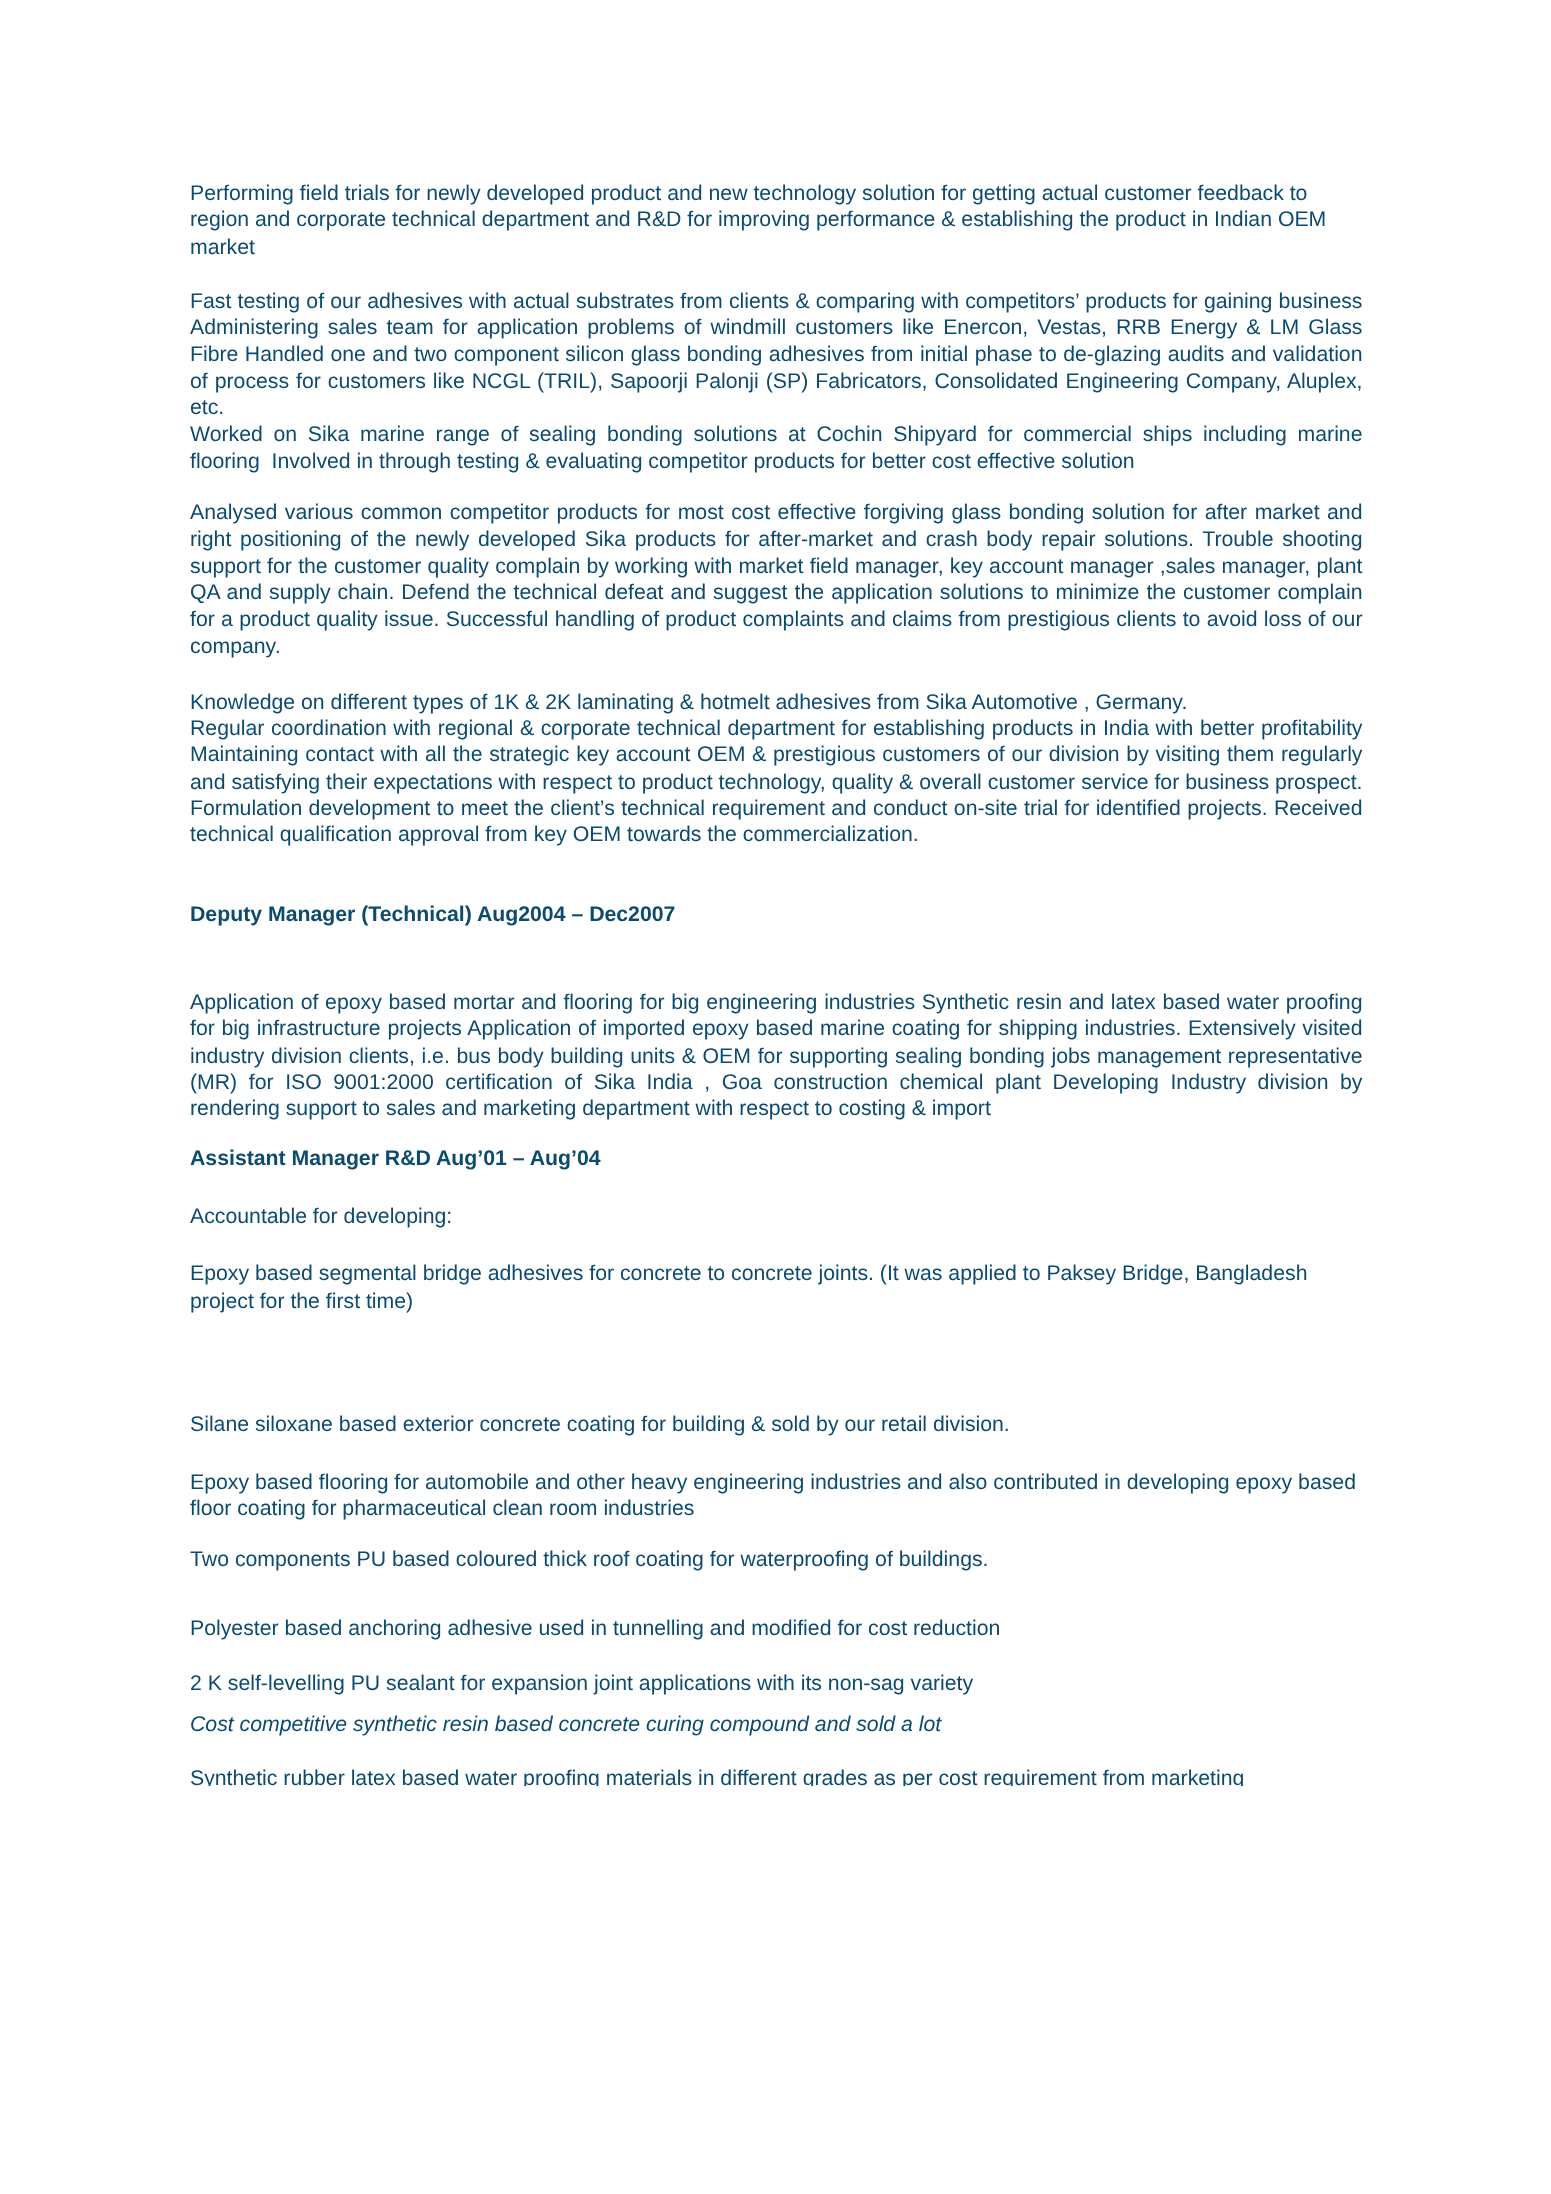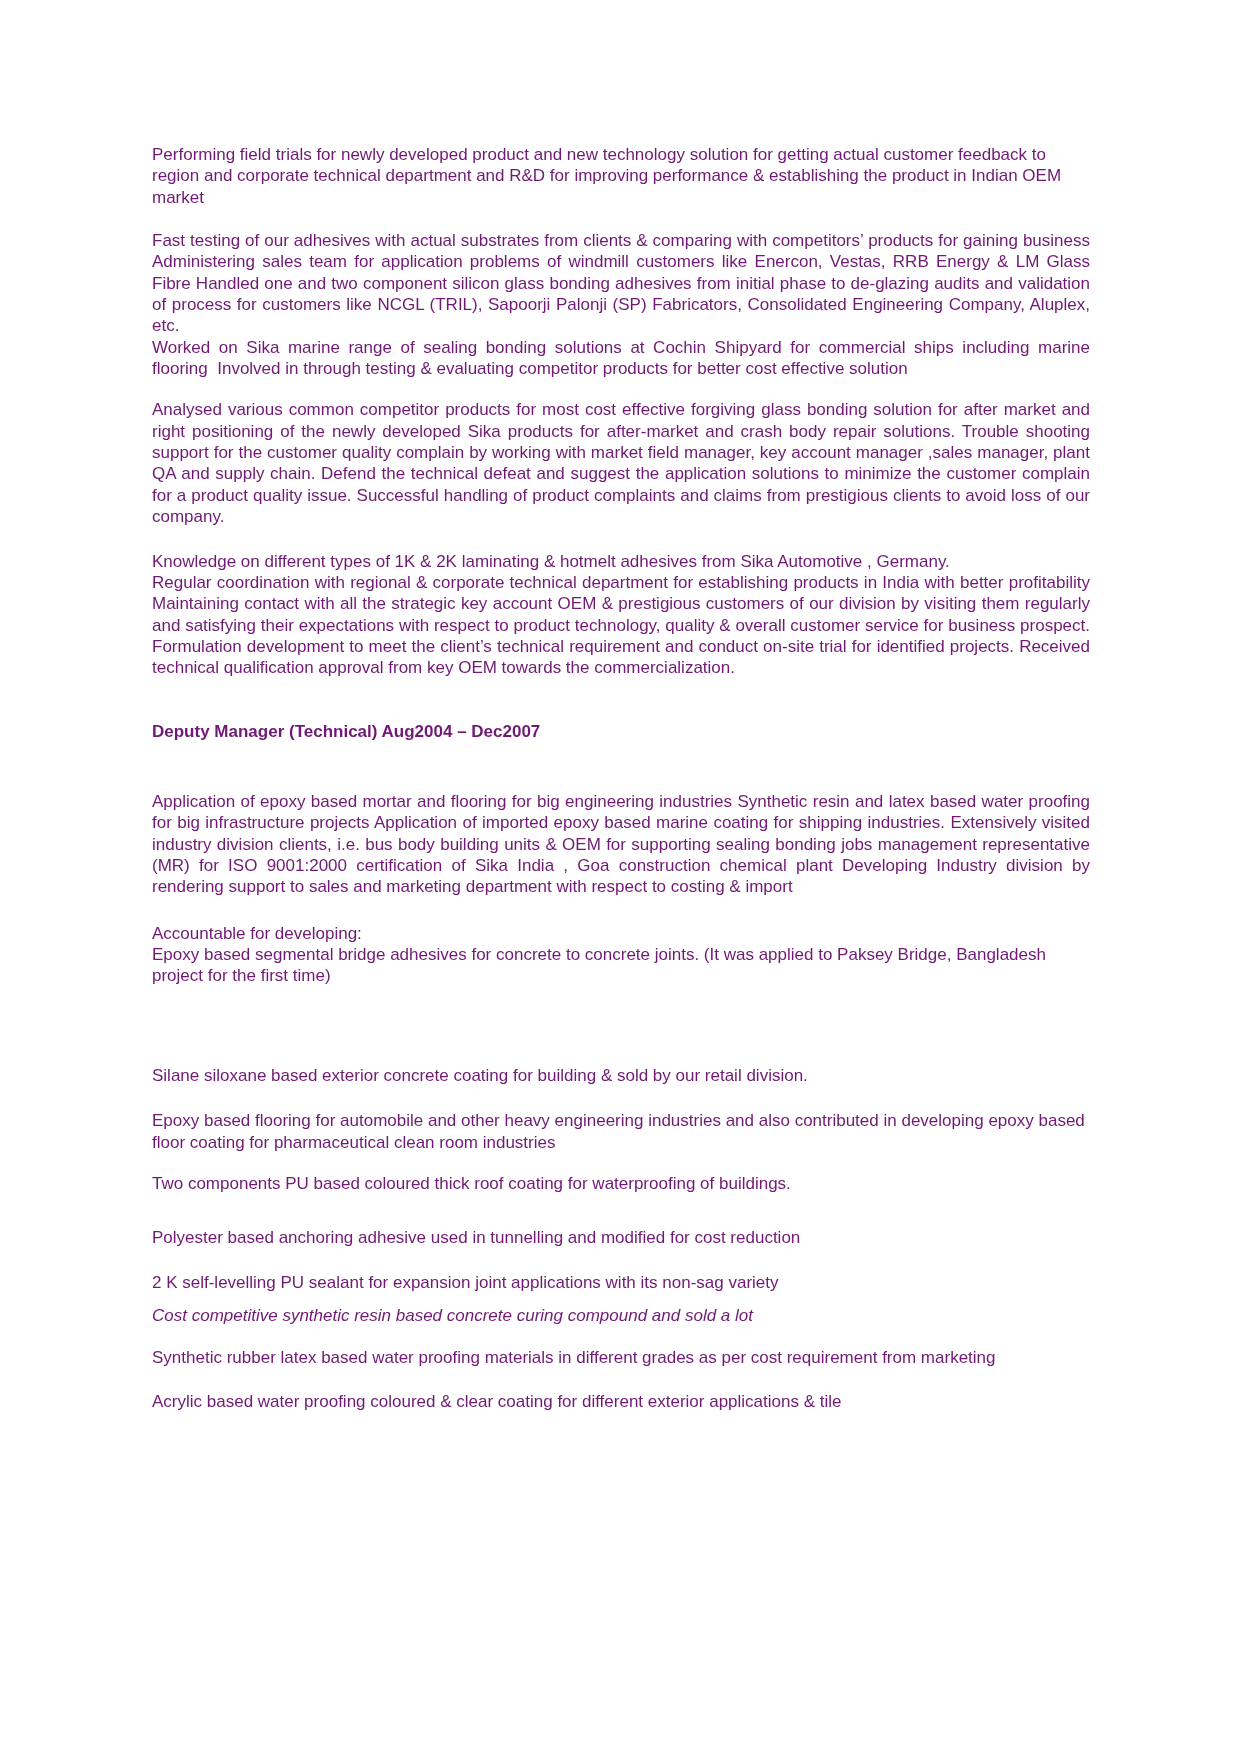--- a/index.html
+++ b/index.html
@@ -6,38 +6,38 @@
   .page{
     position:relative;
     width:1241px;
     height:1429px;
     background:#ffffff;
     box-sizing:border-box;
     padding:144px 151px 0 152px;
     font-family:"Liberation Sans", sans-serif;
     font-size:17px;
     line-height:21.35px;
-    color:#701a75;
+    color:#0c4a6e;
     overflow:hidden;
   }
   p{margin:0;padding:0;}
   .justify{text-align:justify;}
   .left{text-align:left;}
   .heading{font-weight:bold;}
   .bold{font-weight:normal;}
   .colon{font-weight:normal;}
   .b0{margin-top:0;}
   .b1{margin-top:22px;}
   .b2{margin-top:20px;}
   .b3{margin-top:23px;}
   .b4{margin-top:42px;}
   .b5{margin-top:49px;}
   .b6{margin-top:18px;}
   .b7{margin-top:25px;}
-  .b8{}
+  .b8{margin-top:25px;}
   .b9{margin-top:33px;}
   .b10{margin-top:24px;}
   .b11{margin-top:24px;}
   .b12{margin-top:20px;}
   .b13{margin-top:33px;}
   .b14{margin-top:23px;}
   .b15{margin-top:12px;font-style:italic;}
   .b16{margin-top:21px;}
   .b17{margin-top:22px;}
 </style>
@@ -51,20 +51,21 @@
   <p class="justify b1"><span>Fast testing of our adhesives with actual substrates from clients &amp; comparing with competitors’ products for gaining business Administering sales team for application problems of windmill customers like Enercon, Vestas, RRB Energy &amp; LM Glass Fibre Handled one and two component silicon glass bonding adhesives from initial phase to de-glazing audits and validation of process for customers like NCGL (TRIL), Sapoorji Palonji (SP) Fabricators, Consolidated Engineering Company, Aluplex, etc.</span><br><span>Worked on Sika marine range of sealing bonding solutions at Cochin Shipyard for commercial ships including marine flooring&nbsp; Involved in through testing &amp; evaluating competitor products for better cost effective solution</span></p>
 
   <p class="justify b2">Analysed various common competitor products for most cost effective forgiving glass bonding solution for after market and right positioning of the newly developed Sika products for after-market and crash body repair solutions. Trouble shooting support for the customer quality complain by working with market field manager, key account manager ,sales manager, plant QA and supply chain. Defend the technical defeat and suggest the application solutions to minimize the customer complain for a product quality issue. Successful handling of product complaints and claims from prestigious clients to avoid loss of our company.</p>
 
   <p class="justify b3"><span>Knowledge on different types of 1K &amp; 2K laminating &amp; hotmelt adhesives from Sika Automotive , Germany.</span><br><span>Regular coordination with regional &amp; corporate technical department for establishing products in India with better profitability Maintaining contact with all the strategic key account OEM &amp; prestigious customers of our division by visiting them regularly and satisfying their expectations with respect to product technology, quality &amp; overall customer service for business prospect. Formulation development to meet the client’s technical requirement and conduct on-site trial for identified projects. Received technical qualification approval from key OEM towards the commercialization.</span></p>
 
   <p class="heading b4">Deputy Manager (Technical) Aug2004 – Dec2007</p>
 
   <p class="justify b5">Application of epoxy based mortar and flooring for big engineering industries Synthetic resin and latex based water proofing for big infrastructure projects Application of imported epoxy based marine coating for shipping industries. Extensively visited industry division clients, i.e. bus body building units &amp; OEM for supporting sealing bonding jobs management representative (MR) for ISO 9001:2000 certification of Sika India , Goa construction chemical plant Developing Industry division by rendering support to sales and marketing department with respect to costing &amp; import</p>
 
+  <p class="heading b6">Assistant Manager R&amp;D Aug’01 – Aug’04</p>
 
   <p class="b7"><span class="bold">Accountable for developing</span><span class="colon">:</span></p>
 
   <p class="left b8">Epoxy based segmental bridge adhesives for concrete to concrete joints. (It was applied to Paksey Bridge, Bangladesh project for the first time)</p>
 
   <p class="left b9"><br></p>
 
   <p class="left b11">Silane siloxane based exterior concrete coating for building &amp; sold by our retail division.</p>
 
   <p class="left b10">Epoxy based flooring for automobile and other heavy engineering industries and also contributed in developing epoxy based floor coating for pharmaceutical clean room industries</p>

